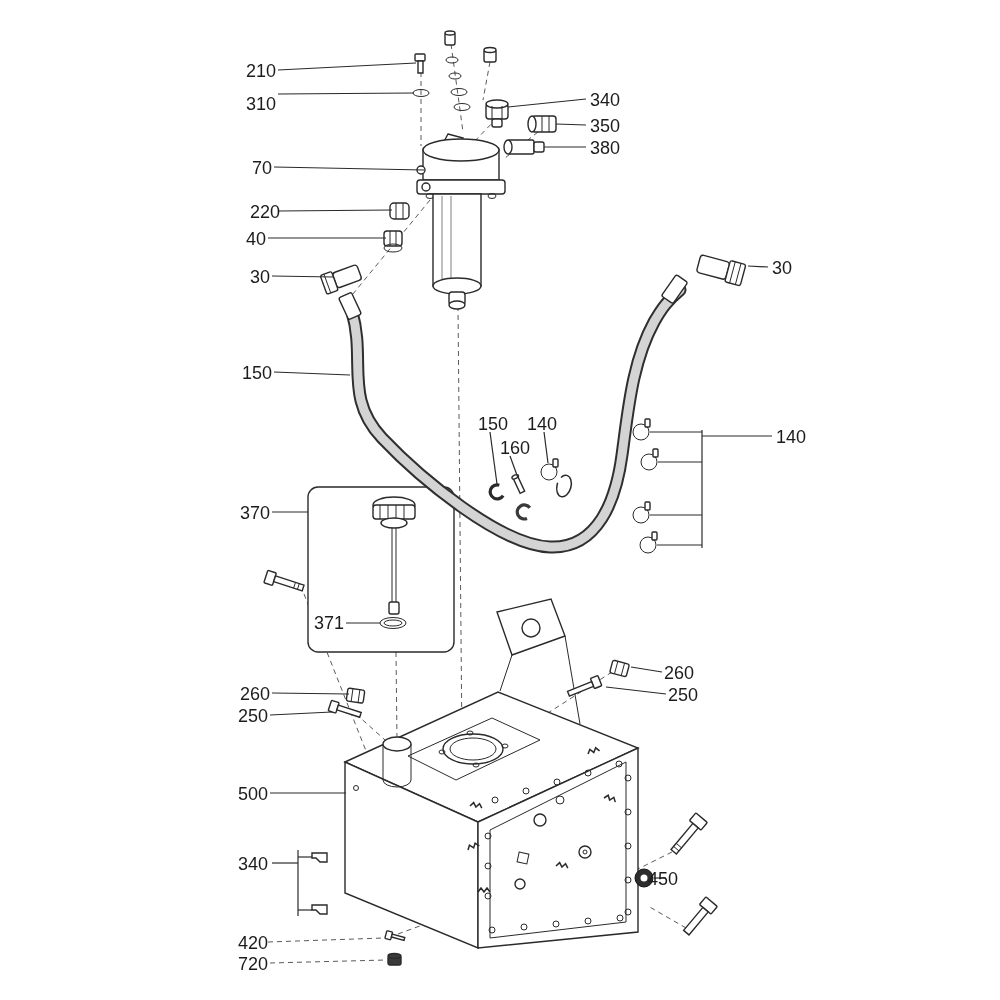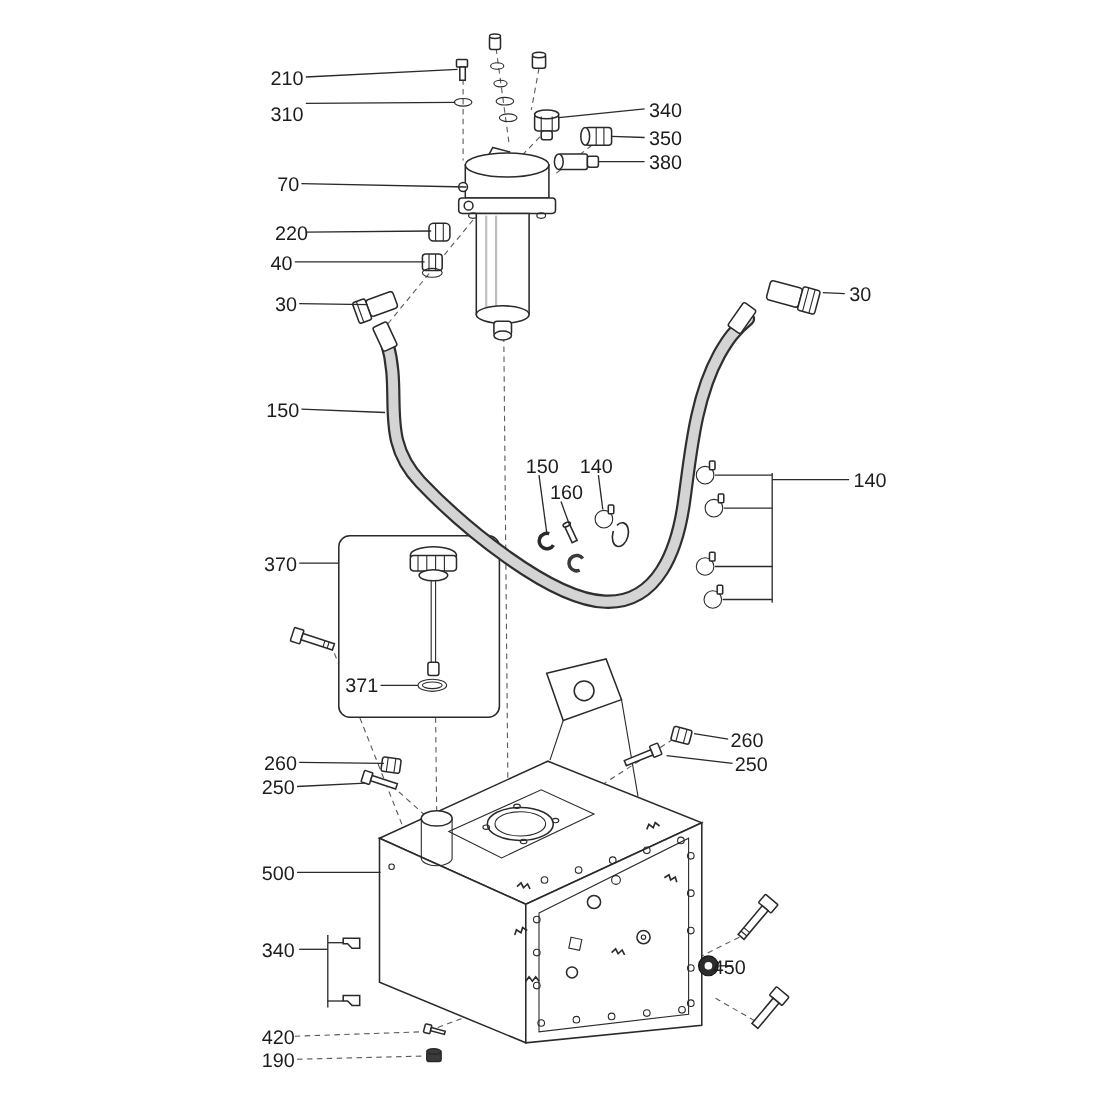--- a/index.html
+++ b/index.html
@@ -370,15 +370,15 @@
   <div class="lbl r" style="left:226px;top:503px">370</div>
   <div class="lbl r" style="left:300px;top:613px">371</div>
   <div class="lbl r" style="left:226px;top:684px">260</div>
   <div class="lbl r" style="left:224px;top:706px">250</div>
   <div class="lbl" style="left:664px;top:663px">260</div>
   <div class="lbl" style="left:668px;top:685px">250</div>
   <div class="lbl r" style="left:224px;top:784px">500</div>
   <div class="lbl r" style="left:224px;top:854px">340</div>
   <div class="lbl" style="left:648px;top:869px">450</div>
   <div class="lbl r" style="left:224px;top:933px">420</div>
-  <div class="lbl r" style="left:224px;top:954px">190</div>
+  <div class="lbl r" style="left:224px;top:954px">720</div>
 
 </div>
 
 </body></html>

